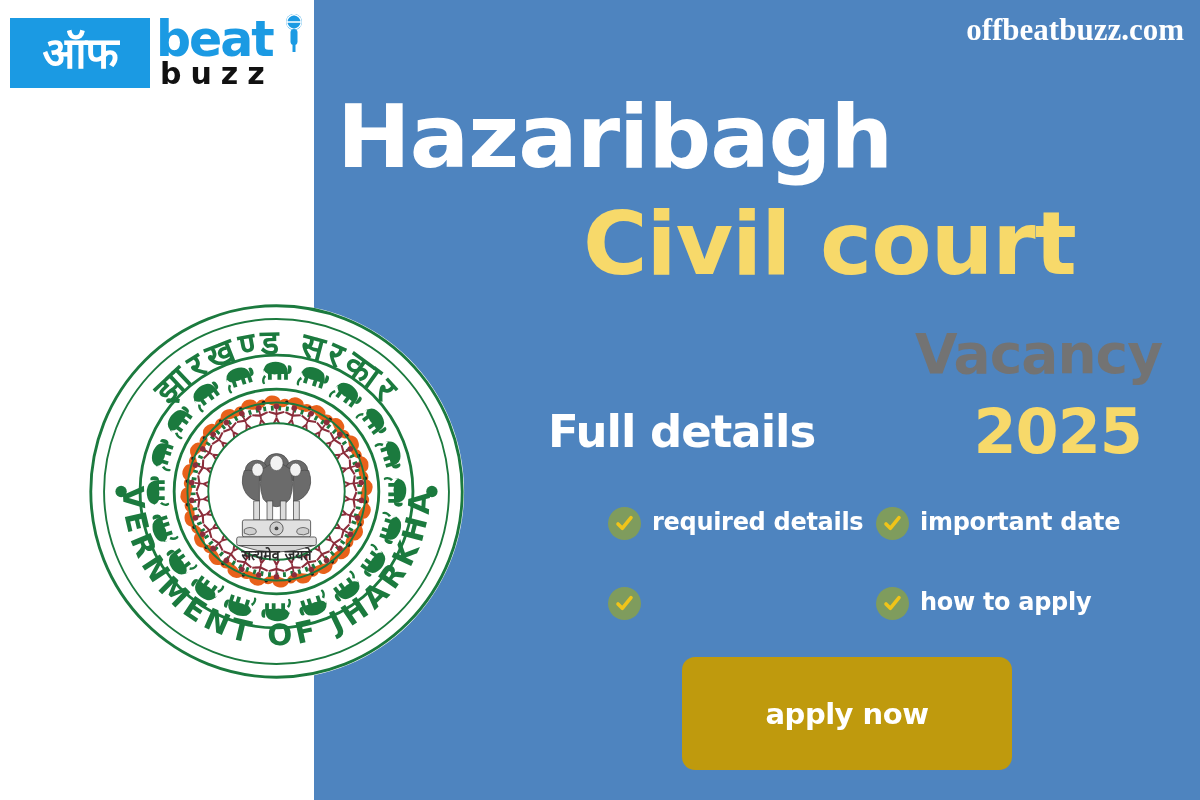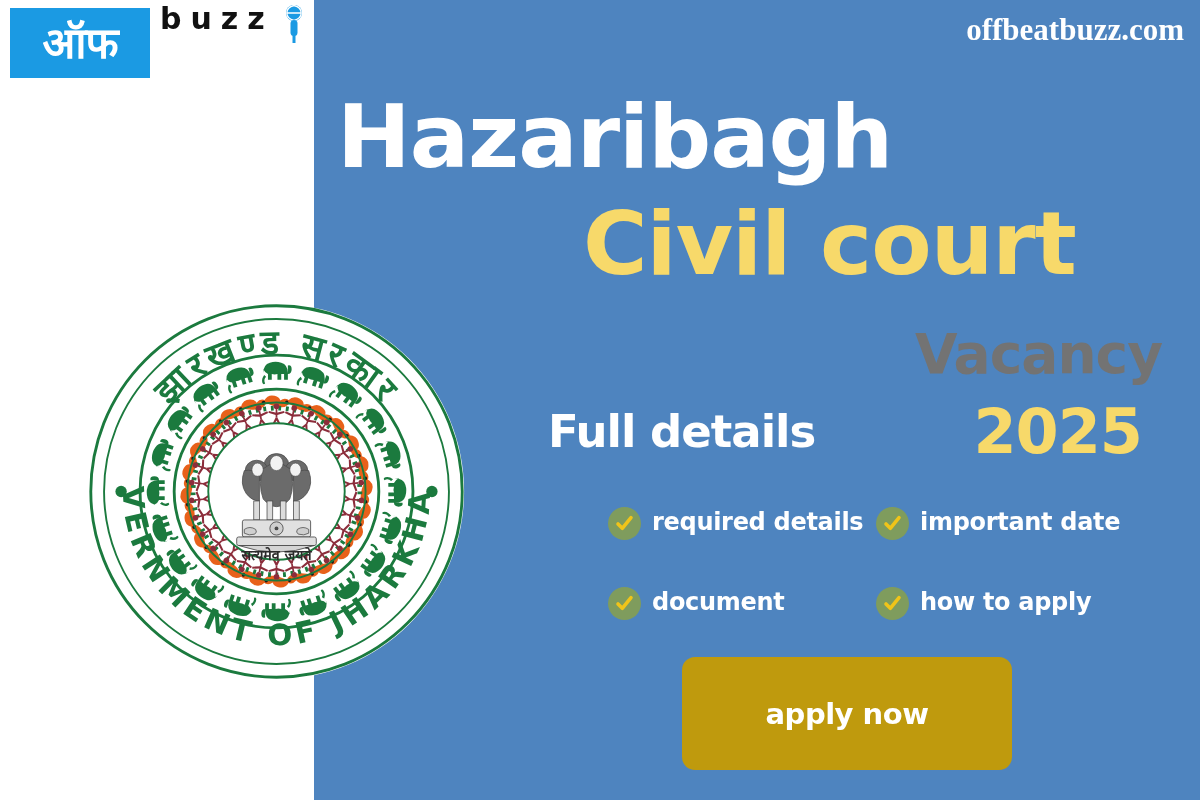--- a/index.html
+++ b/index.html
@@ -27,21 +27,21 @@
     left: 314px; top: 0;
     width: 886px; height: 800px;
     background: #4e84bf;
   }
   
   .logo-wrap {
     position: absolute;
     left: 10px; top: 8px;
     width: 300px; height: 90px;
     display: flex;
-    align-items: flex-start;
+    align-items: center;
   }
   .logo-box {
     background: #1b9ae3;
     width: 140px;
     height: 70px;
     display: flex;
     align-items: center;
     justify-content: center;
   }
   .logo-hi {
@@ -227,20 +227,21 @@
 <div id="poster">
 
   <div class="bg-white"></div>
   <div class="bg-blue"></div>
 
   <div class="logo-wrap">
     <div class="logo-box">
       <span class="logo-hi">ऑफ</span>
     </div>
     <div class="logo-right">
+      <div class="logo-beat">beat</div>
       <div class="logo-buzz">buzz</div>
       <span class="logo-mic">
         <svg viewBox="0 0 28 40">
           <circle cx="16" cy="9" r="8" fill="#1b9ae3"></circle>
           <path d="M9 9 h14 M16 1.5 a11 8 0 0 1 0 15 a11 8 0 0 1 0 -15" fill="none" stroke="#ffffff" stroke-width="1.3"></path>
           <rect x="12.5" y="16" width="7" height="16" rx="3.5" fill="#1b9ae3"></rect>
           <rect x="14.5" y="30" width="3" height="9" fill="#1b9ae3"></rect>
         </svg>
       </span>
     </div>
@@ -273,21 +274,20 @@
       </span>
       <span class="feature-label">important date</span>
     </div>
 
     <div class="feature-item">
       <span class="check-icon">
         <svg width="21" height="21" viewBox="0 0 21 21">
           <path d="M4 11 L8.3 15.3 L17 4.6" fill="none" stroke="#f0c419" stroke-width="3.6" stroke-linecap="round" stroke-linejoin="round"></path>
         </svg>
       </span>
-      <span class="feature-label">document</span>
     </div>
 
     <div class="feature-item right-col">
       <span class="check-icon">
         <svg width="21" height="21" viewBox="0 0 21 21">
           <path d="M4 11 L8.3 15.3 L17 4.6" fill="none" stroke="#f0c419" stroke-width="3.6" stroke-linecap="round" stroke-linejoin="round"></path>
         </svg>
       </span>
       <span class="feature-label">how to apply</span>
     </div>

